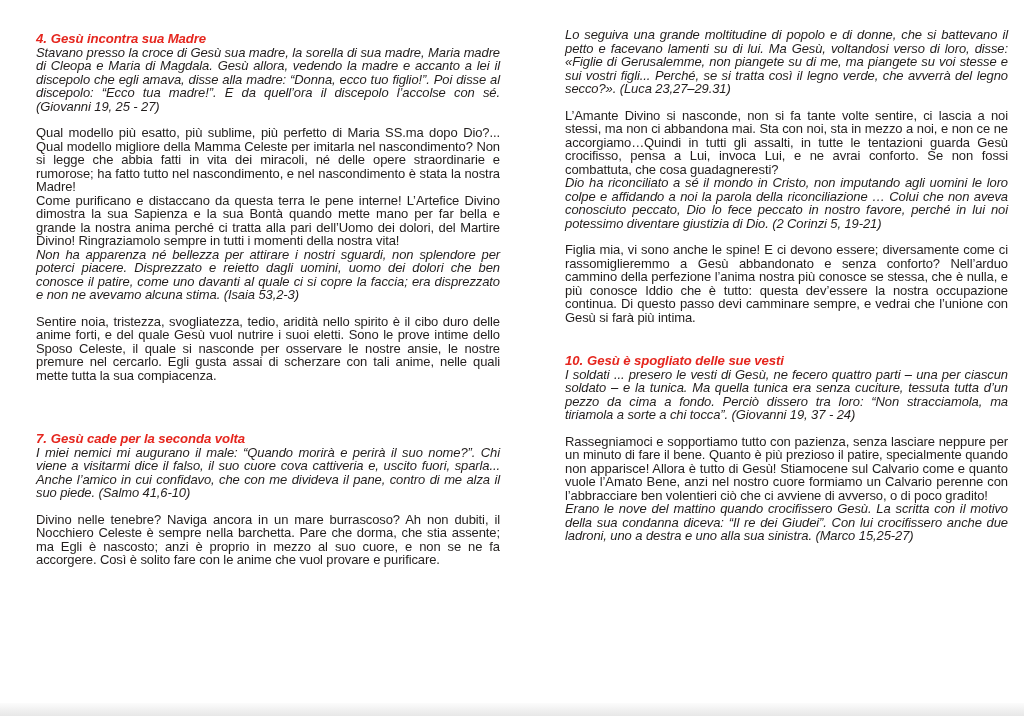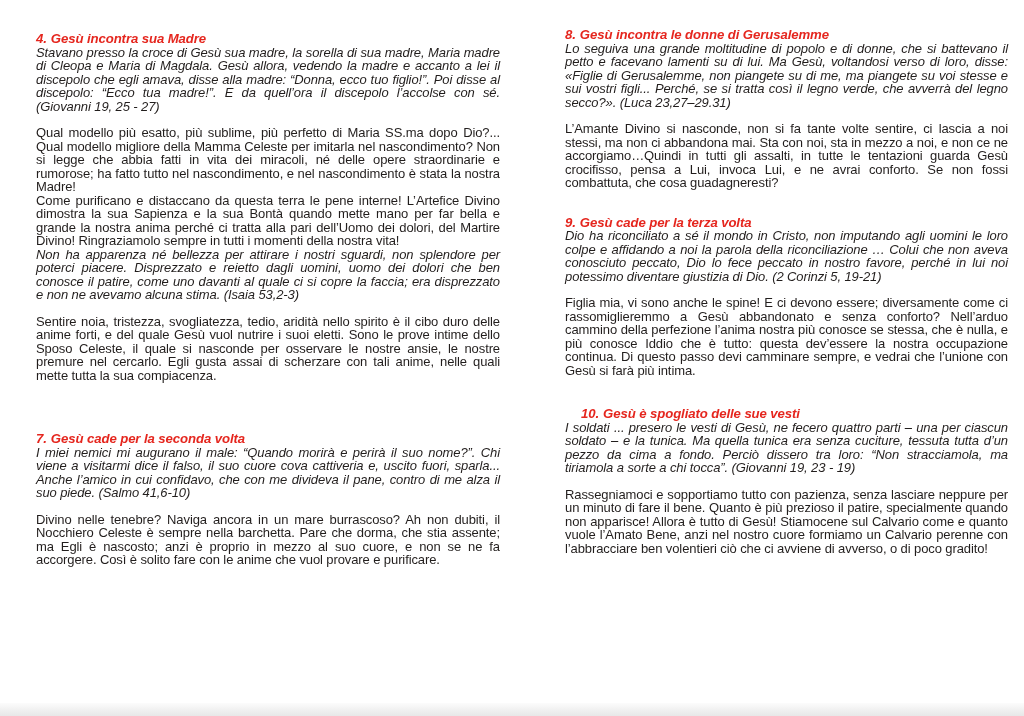--- a/index.html
+++ b/index.html
@@ -38,21 +38,21 @@
   .col p { margin: 0 0 13px 0; }
   p.quote { font-style: italic; }
   p.commentary { font-style: normal; }
   p:last-child { margin-bottom: 0; }
 
   
   .mt-9  { margin-top: 9px;  }
   .mt-17 { margin-top: 17px; }
   .mt-50 { margin-top: 50px; }
   .mt-26 { margin-top: 26px; }
-  .mt-30 { margin-top: 30px; margin-left: 16px; }
+  .mt-30 { margin-top: 30px; }
   .mt-20 { margin-top: 20px; }
   p.extra-gap { margin-top: 2px; }
 
   .page-bottom-shade {
     position: absolute;
     left: 0; right: 0; bottom: 0;
     height: 13px;
     background: linear-gradient(to bottom, #fcfcfc 0%, #efefef 60%, #e7e7e7 100%);
   }
 </style>
@@ -82,37 +82,36 @@
       <h3 class="station-heading mt-50"><span class="num">7.</span><span class="title">Gesù cade per la seconda volta</span></h3>
       <p class="quote">I miei nemici mi augurano il male: “Quando morirà e perirà il suo nome?”. Chi viene a visitarmi dice il falso, il suo cuore cova cattiveria e, uscito fuori, sparla... Anche l’amico in cui confidavo, che con me divideva il pane, contro di me alza il suo piede. (Salmo 41,6-10)</p>
       <p class="commentary">Divino nelle tenebre? Naviga ancora in un mare burrascoso? Ah non dubiti, il Nocchiero Celeste è sempre nella barchetta. Pare che dorma, che stia assente; ma Egli è nascosto; anzi è proprio in mezzo al suo cuore, e non se ne fa accorgere. Così è solito fare con le anime che vuol provare e purificare.</p>
     </section>
 
   </div>
 
   <div class="col col-right">
 
     <section class="station">
-      <h3 class="station-heading"><span class="num">8.</span><span class="title">Gesù incontra le donne di Gerusalemme</span></h3>
       <p class="quote">Lo seguiva una grande moltitudine di popolo e di donne, che si battevano il petto e facevano lamenti su di lui. Ma Gesù, voltandosi verso di loro, disse: «Figlie di Gerusalemme, non piangete su di me, ma piangete su voi stesse e sui vostri figli... Perché, se si tratta così il legno verde, che avverrà del legno secco?». (Luca 23,27–29.31)</p>
       <p class="commentary">L’Amante Divino si nasconde, non si fa tante volte sentire, ci lascia a noi stessi, ma non ci abbandona mai. Sta con noi, sta in mezzo a noi, e non ce ne accorgiamo…Quindi in tutti gli assalti, in tutte le tentazioni guarda Gesù crocifisso, pensa a Lui, invoca Lui, e ne avrai conforto. Se non fossi combattuta, che cosa guadagneresti?</p>
     </section>
 
     <section class="station">
-      <h3 class="station-heading mt-26"><span class="num">9.</span><span class="title">Gesù cade per la terza volta</span></h3>
       <p class="quote">Dio ha riconciliato a sé il mondo in Cristo, non imputando agli uomini le loro colpe e affidando a noi la parola della riconciliazione … Colui che non aveva conosciuto peccato, Dio lo fece peccato in nostro favore, perché in lui noi potessimo diventare giustizia di Dio. (2 Corinzi 5, 19-21)</p>
       <p class="commentary extra-gap">Figlia mia, vi sono anche le spine! E ci devono essere; diversamente come ci rassomiglieremmo a Gesù abbandonato e senza conforto? Nell’arduo cammino della perfezione l’anima nostra più conosce se stessa, che è nulla, e più conosce Iddio che è tutto: questa dev’essere la nostra occupazione continua. Di questo passo devi camminare sempre, e vedrai che l’unione con Gesù si farà più intima.</p>
     </section>
 
     <section class="station">
       <h3 class="station-heading mt-30"><span class="num">10.</span><span class="title">Gesù è spogliato delle sue vesti</span></h3>
-      <p class="quote">I soldati ... presero le vesti di Gesù, ne fecero quattro parti – una per ciascun soldato – e la tunica. Ma quella tunica era senza cuciture, tessuta tutta d’un pezzo da cima a fondo. Perciò dissero tra loro: “Non stracciamola, ma tiriamola a sorte a chi tocca”. (Giovanni 19, 23 - 19)</p>
+      <p class="quote">I soldati ... presero le vesti di Gesù, ne fecero quattro parti – una per ciascun soldato – e la tunica. Ma quella tunica era senza cuciture, tessuta tutta d’un pezzo da cima a fondo. Perciò dissero tra loro: “Non stracciamola, ma tiriamola a sorte a chi tocca”. (Giovanni 19, 37 - 24)</p>
       <p class="commentary">Rassegniamoci e sopportiamo tutto con pazienza, senza lasciare neppure per un minuto di fare il bene. Quanto è più prezioso il patire, specialmente quando non apparisce! Allora è tutto di Gesù! Stiamocene sul Calvario come e quanto vuole l’Amato Bene, anzi nel nostro cuore formiamo un Calvario perenne con l’abbracciare ben volentieri ciò che ci avviene di avverso, o di poco gradito!</p>
     </section>
 
     <section class="station upright-num">
+      <p class="quote">Erano le nove del mattino quando crocifissero Gesù. La scritta con il motivo della sua condanna diceva: “Il re dei Giudei”. Con lui crocifissero anche due ladroni, uno a destra e uno alla sua sinistra. (Marco 15,25-27)</p>
     </section>
 
   </div>
 
   <div class="page-bottom-shade"></div>
 
 </div>
 
 </body></html>

